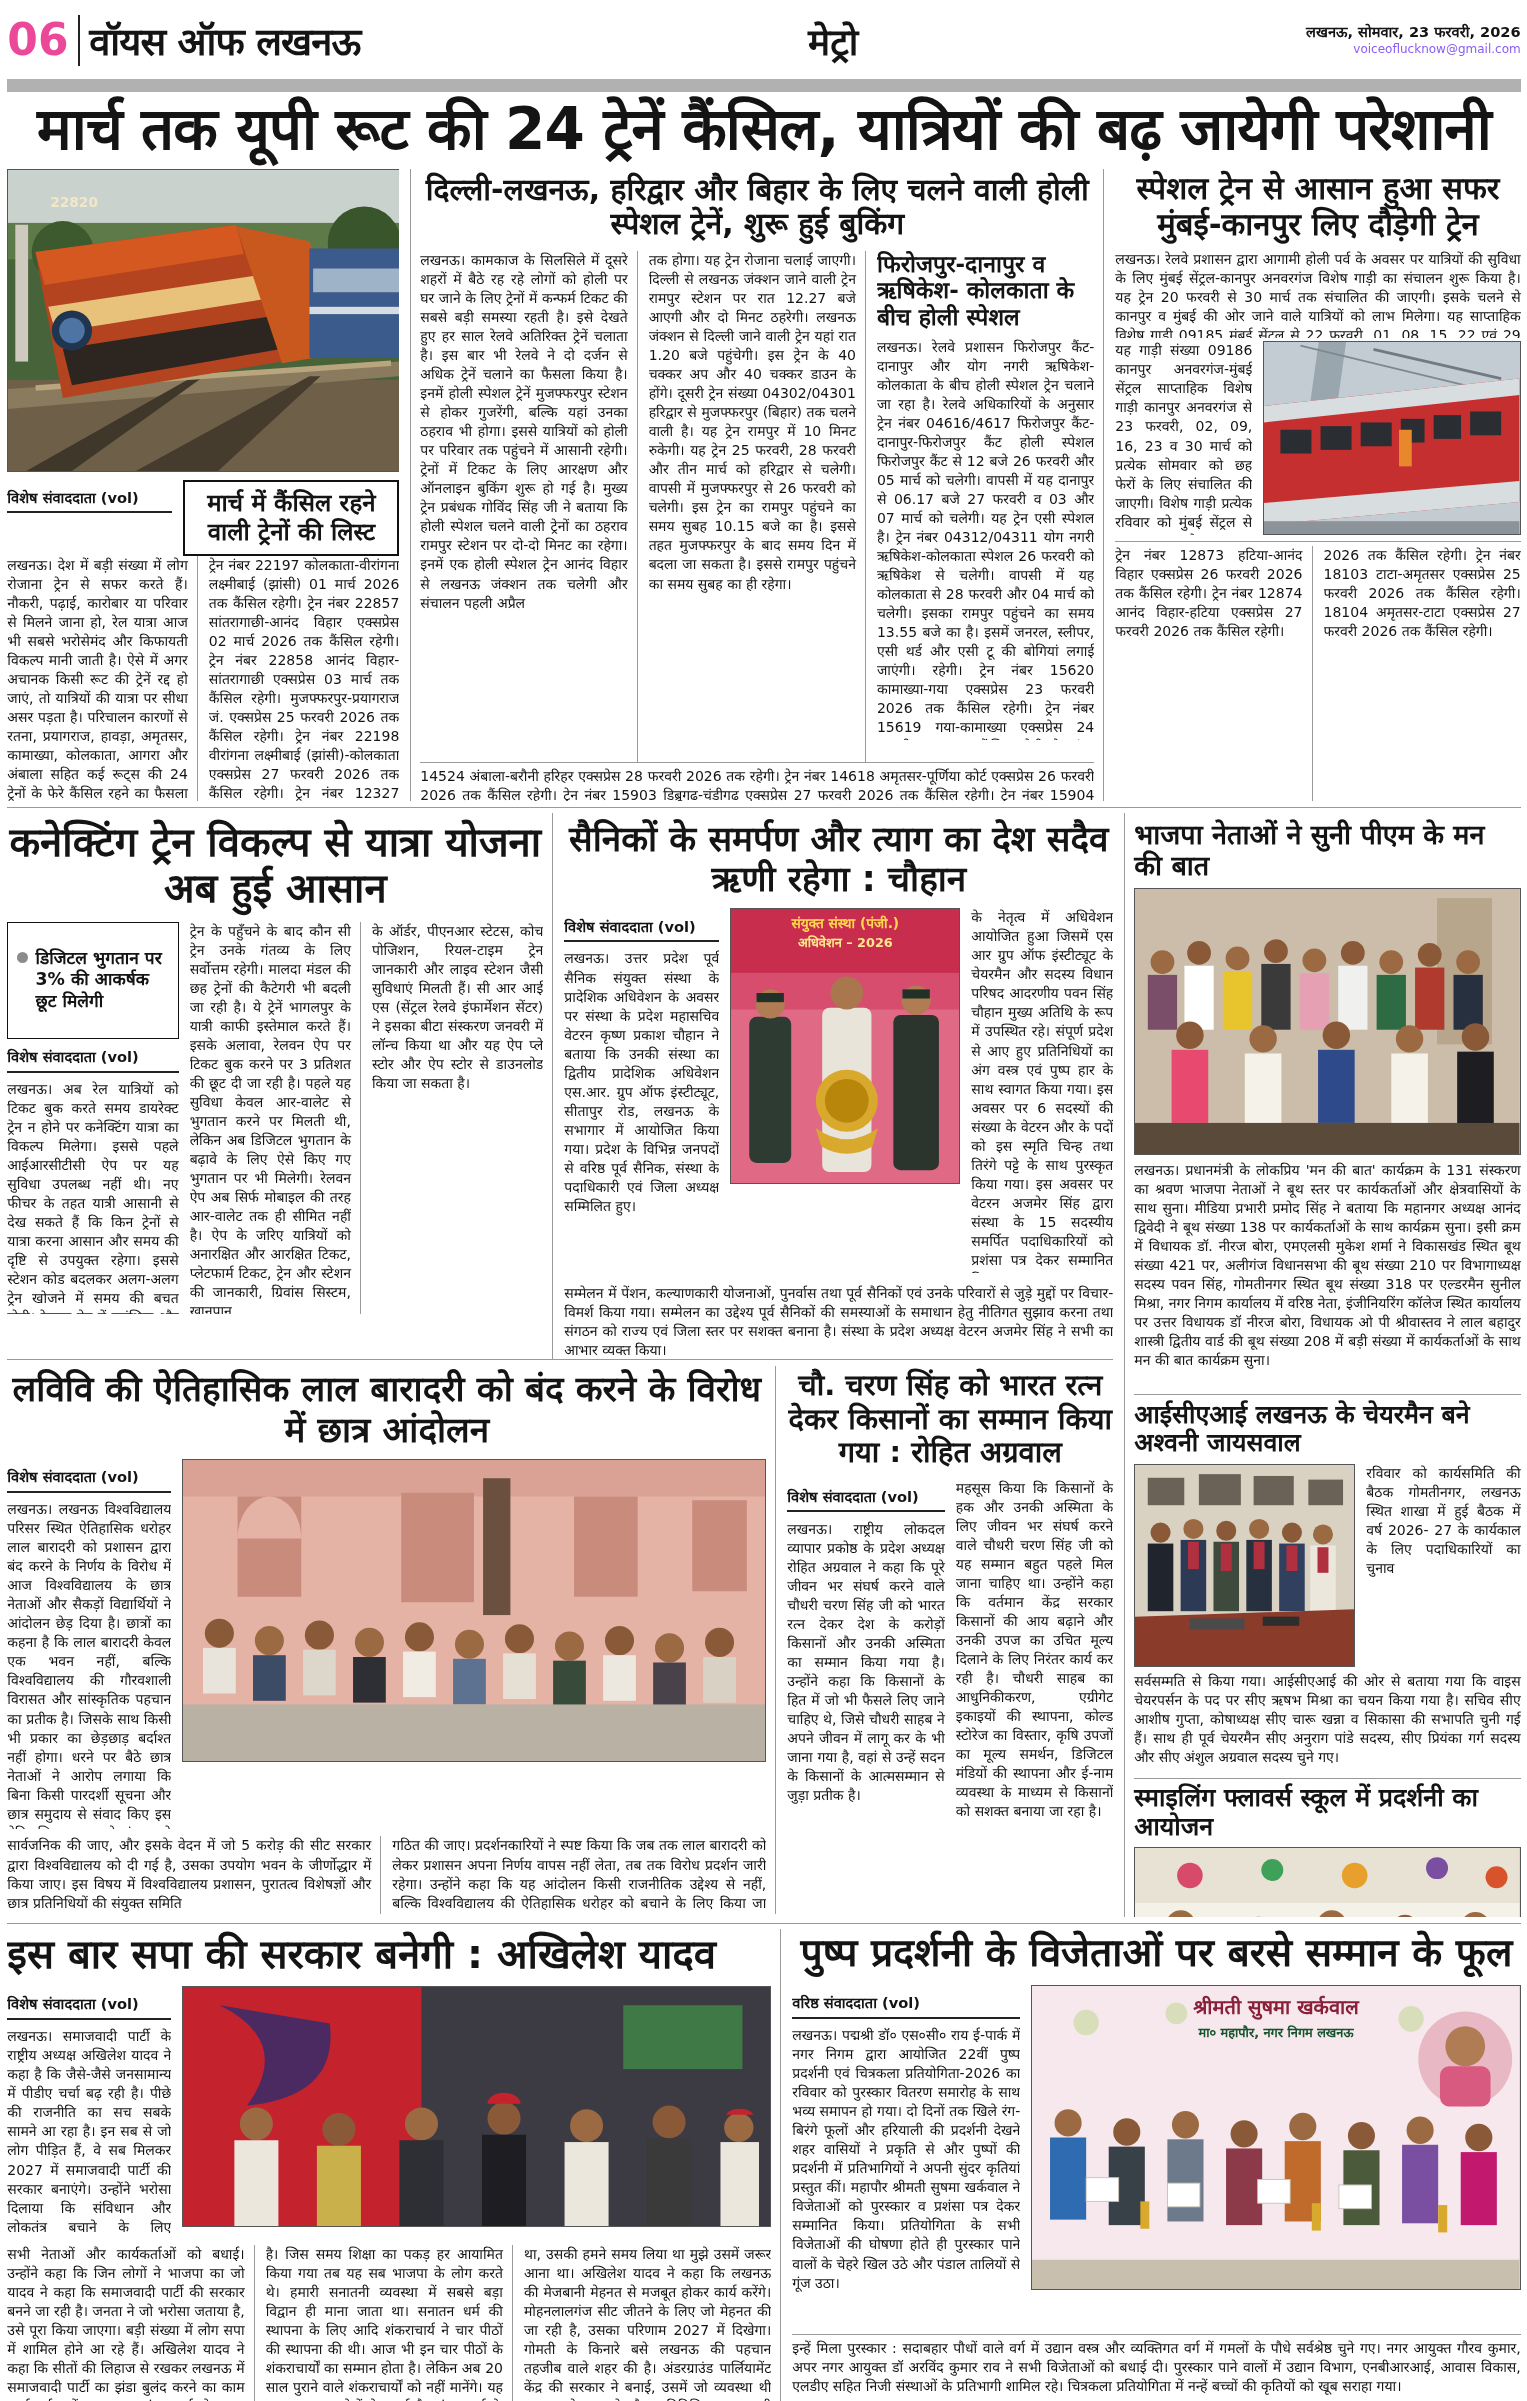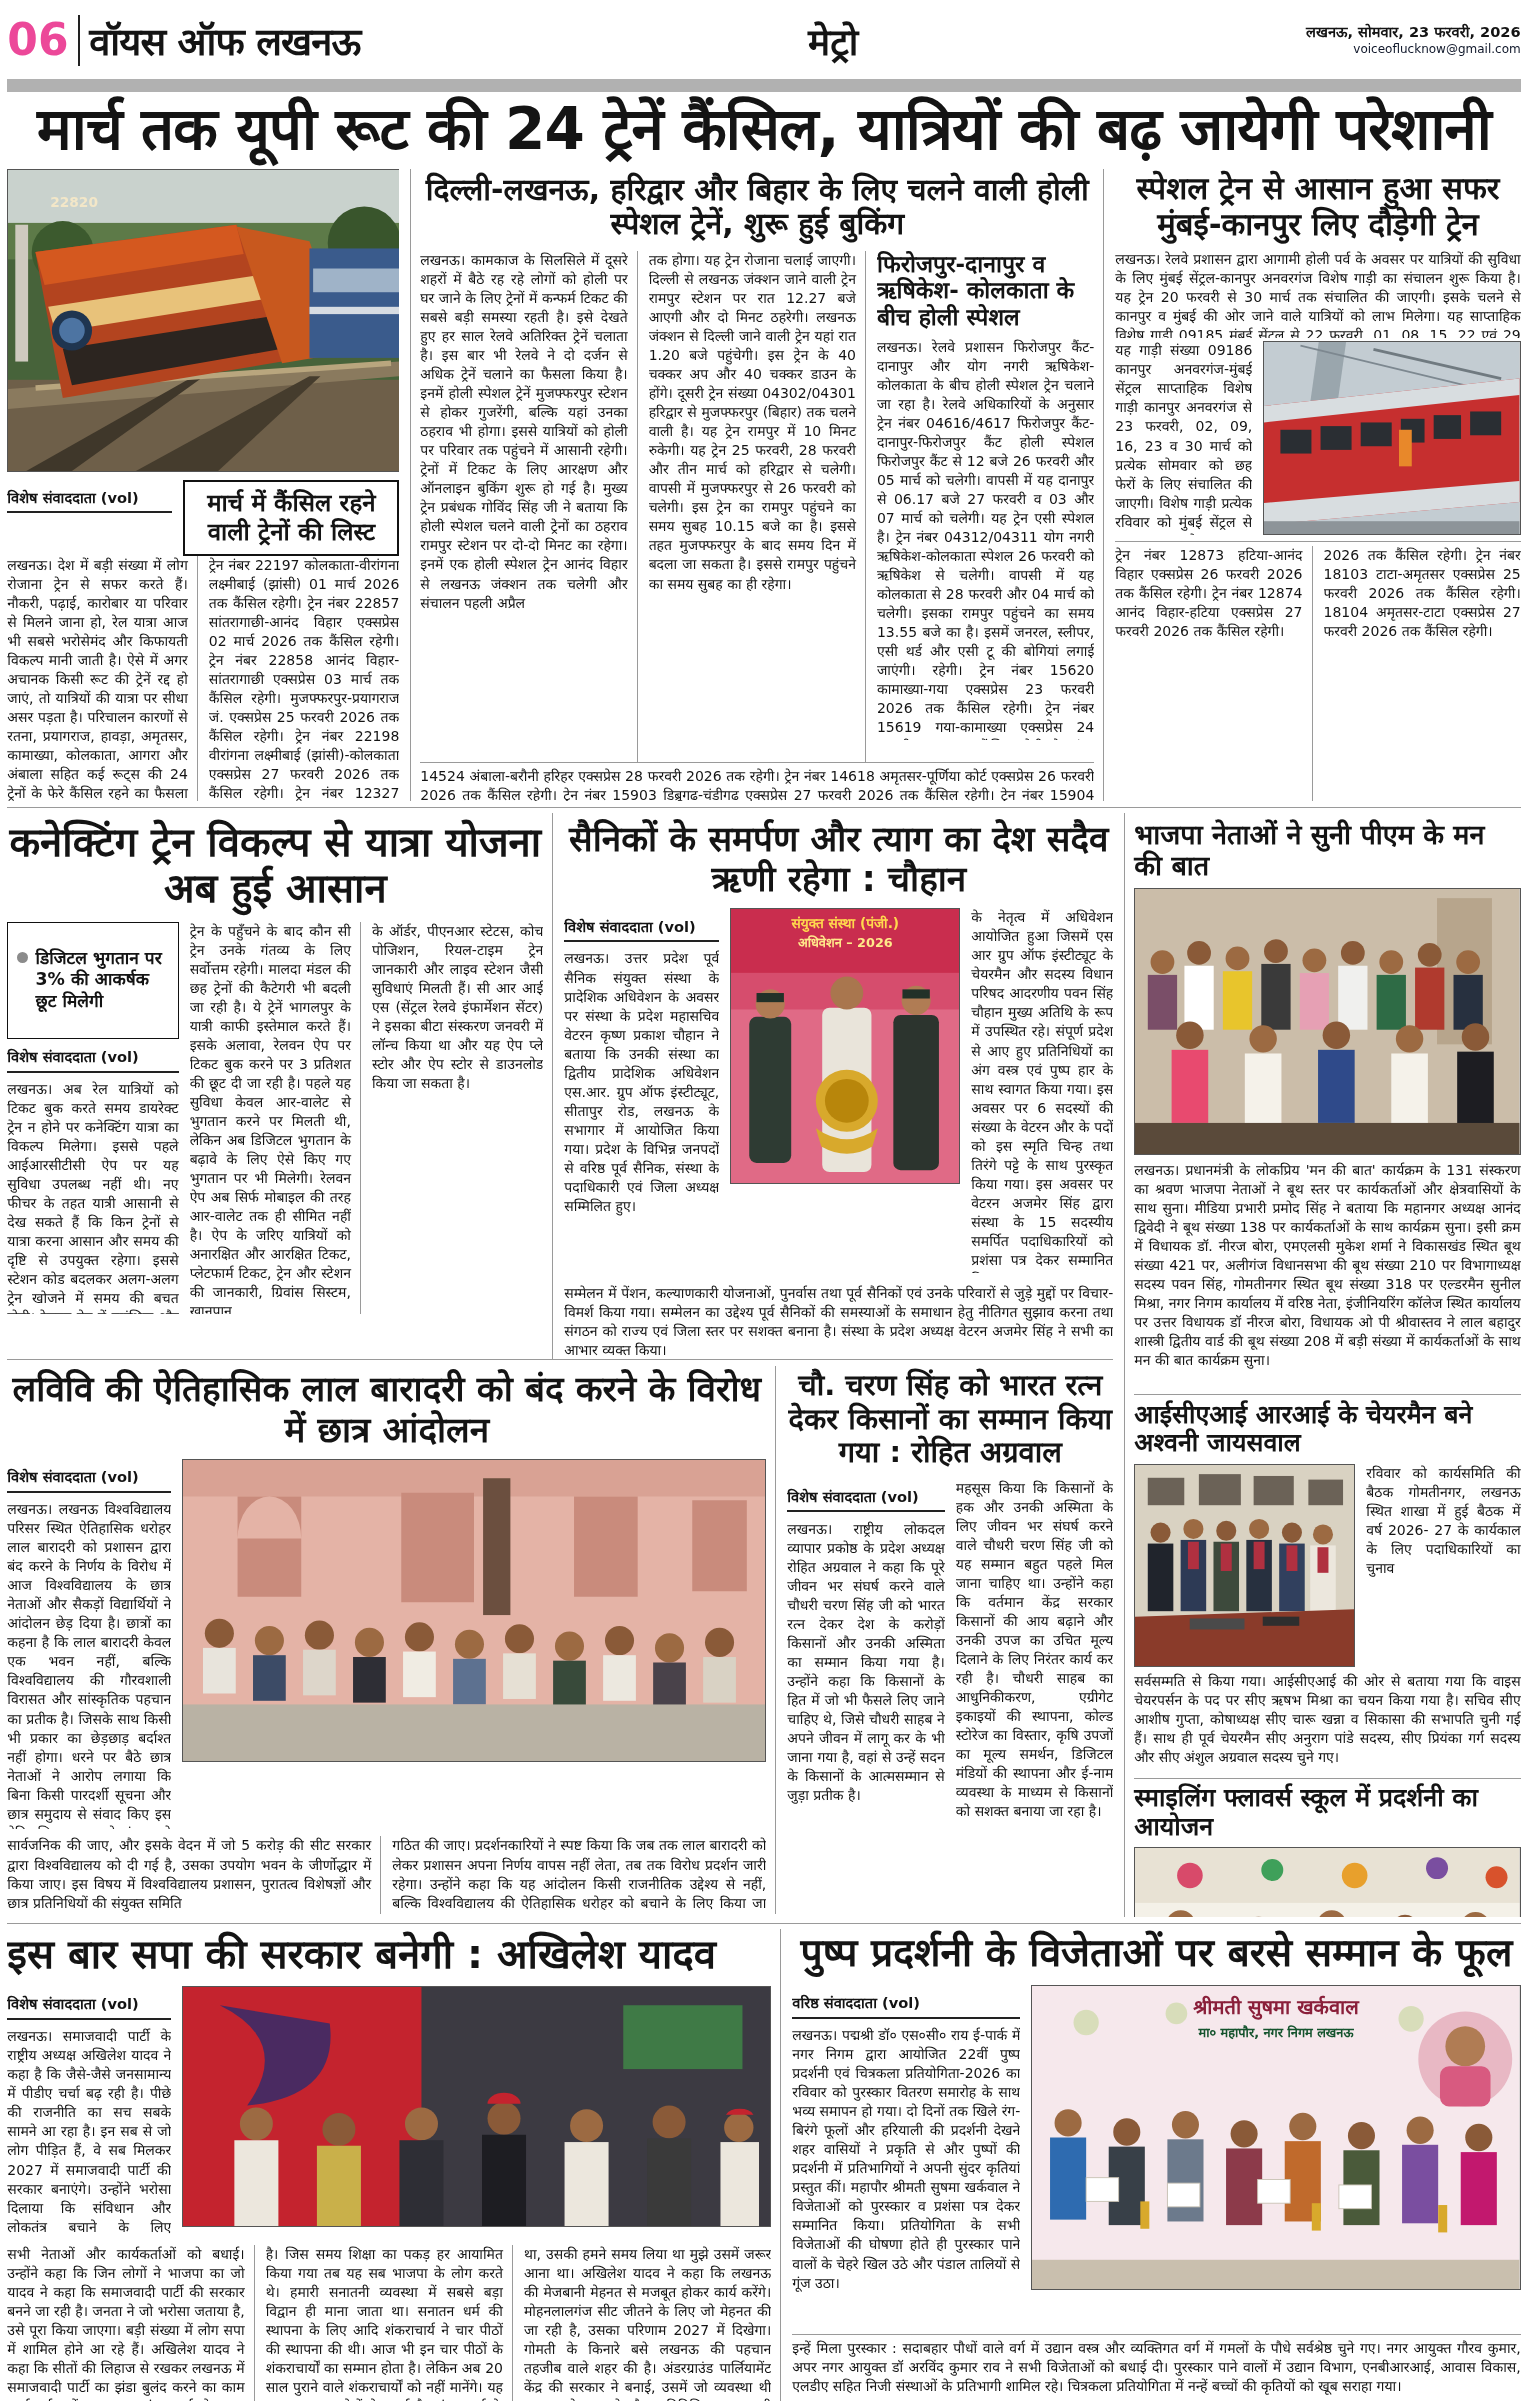--- a/index.html
+++ b/index.html
@@ -10,21 +10,21 @@
   }
   
   .hdr{display:flex;align-items:center;justify-content:space-between;height:73px;}
   .hdr-left{display:flex;align-items:center;gap:9px;}
   .pgnum{font-size:44px;font-weight:800;color:#ec4899;line-height:1;}
   .hdr-div{width:2.7px;height:51px;background:#222;}
   .masthead{font-size:38px;font-weight:800;letter-spacing:-0.9px;}
   .section-name{font-size:37px;font-weight:800;}
   .hdr-right{text-align:right;line-height:1.3;}
   .dateline{font-size:14.6px;font-weight:700;}
-  .email{font-size:12px;color:#0f172a;}
+  .email{font-size:12px;color:#8b5cf6;}
   .gray-bar{height:12.8px;background:#b1b1b1;margin:2.7px 0 5.5px 0;}
   
   .h-lead{font-size:58px;font-weight:800;text-align:center;line-height:1.08;letter-spacing:-0.9px;margin:1.8px 0 9px 0;}
   .h2{font-weight:800;text-align:center;line-height:1.15;}
   .h3{font-weight:800;line-height:1.15;}
   .byline{font-size:14.6px;font-weight:800;border-bottom:2.7px solid #222;padding:1.8px 0 4.6px 0;margin:5.5px 0 7.3px 0;}
   .body-txt{font-size:14px;line-height:1.36;text-align:justify;}
   .clip{overflow:hidden;}
   .vr-r{border-right:0.9px solid #9a9a9a;padding-right:9px;}
   .rule-t{border-top:0.9px solid #9a9a9a;}
@@ -318,21 +318,21 @@
               <circle cx="372" cy="162" r="15" fill="#8a5a38"></circle>
                 <rect x="352" y="178" width="40" height="80" fill="#1d1d22"></rect>
             </g>
             <rect y="256" width="420" height="34" fill="#5a4a3a"></rect>
           </svg>
         </div>
         <div class="body-txt clip" style="height:228px;margin-top:5.5px;">लखनऊ। प्रधानमंत्री के लोकप्रिय 'मन की बात' कार्यक्रम के 131 संस्करण का श्रवण भाजपा नेताओं ने बूथ स्तर पर कार्यकर्ताओं और क्षेत्रवासियों के साथ सुना। मीडिया प्रभारी प्रमोद सिंह ने बताया कि महानगर अध्यक्ष आनंद द्विवेदी ने बूथ संख्या 138 पर कार्यकर्ताओं के साथ कार्यक्रम सुना। इसी क्रम में विधायक डॉ. नीरज बोरा, एमएलसी मुकेश शर्मा ने विकासखंड स्थित बूथ संख्या 421 पर, अलीगंज विधानसभा की बूथ संख्या 210 पर विभागाध्यक्ष सदस्य पवन सिंह, गोमतीनगर स्थित बूथ संख्या 318 पर एल्डरमैन सुनील मिश्रा, नगर निगम कार्यालय में वरिष्ठ नेता, इंजीनियरिंग कॉलेज स्थित कार्यालय पर उत्तर विधायक डॉ नीरज बोरा, विधायक ओ पी श्रीवास्तव ने लाल बहादुर शास्त्री द्वितीय वार्ड की बूथ संख्या 208 में बड़ी संख्या में कार्यकर्ताओं के साथ मन की बात कार्यक्रम सुना।</div>
       </div>
 
       <div class="rule-t" style="padding-top:5.5px;margin-top:5.5px;">
-        <div class="h3" style="font-size:25px;margin-bottom:5.5px;">आईसीएआई आरआई के चेयरमैन बने अश्वनी जायसवाल</div>
+        <div class="h3" style="font-size:25px;margin-bottom:5.5px;">आईसीएआई लखनऊ के चेयरमैन बने अश्वनी जायसवाल</div>
         <div class="flexrow" style="margin-top:3.7px;">
           <div class="photo" style="flex:0 0 219px;height:201px;">
             <svg viewBox="0 0 240 220" preserveAspectRatio="none">
               <rect width="240" height="220" fill="#d9d2c2"></rect>
               <g fill="#6b6257">
                   <rect x="14" y="14" width="40" height="30"></rect>
                   <rect x="70" y="10" width="46" height="34"></rect>
                   <rect x="130" y="12" width="44" height="32"></rect>
                   <rect x="190" y="16" width="38" height="28"></rect>
                 </g>

